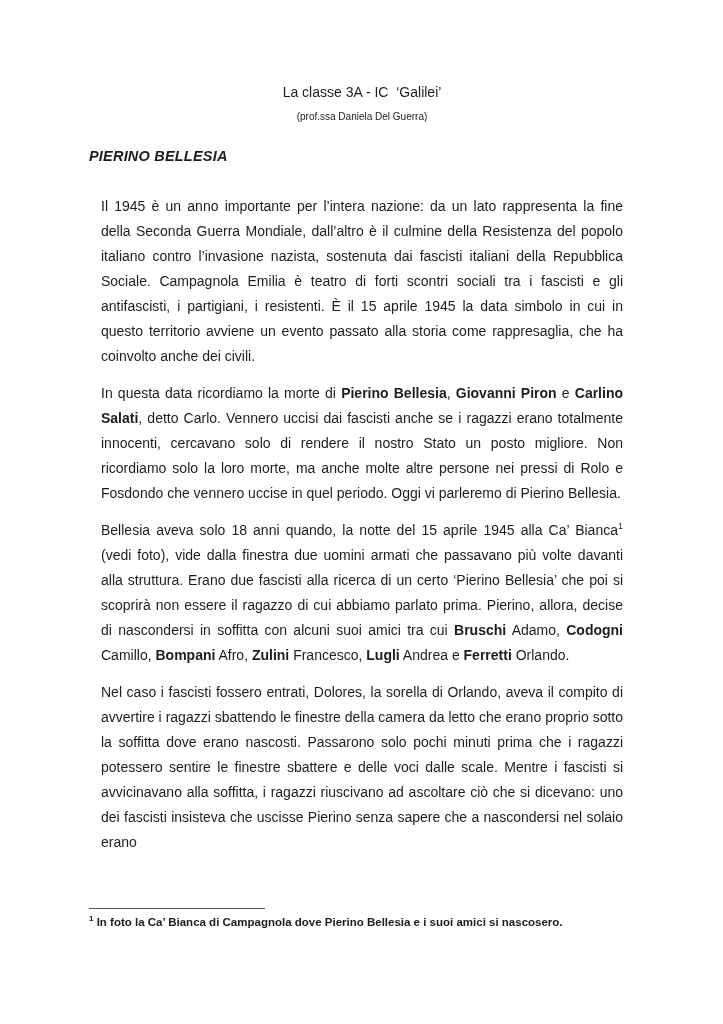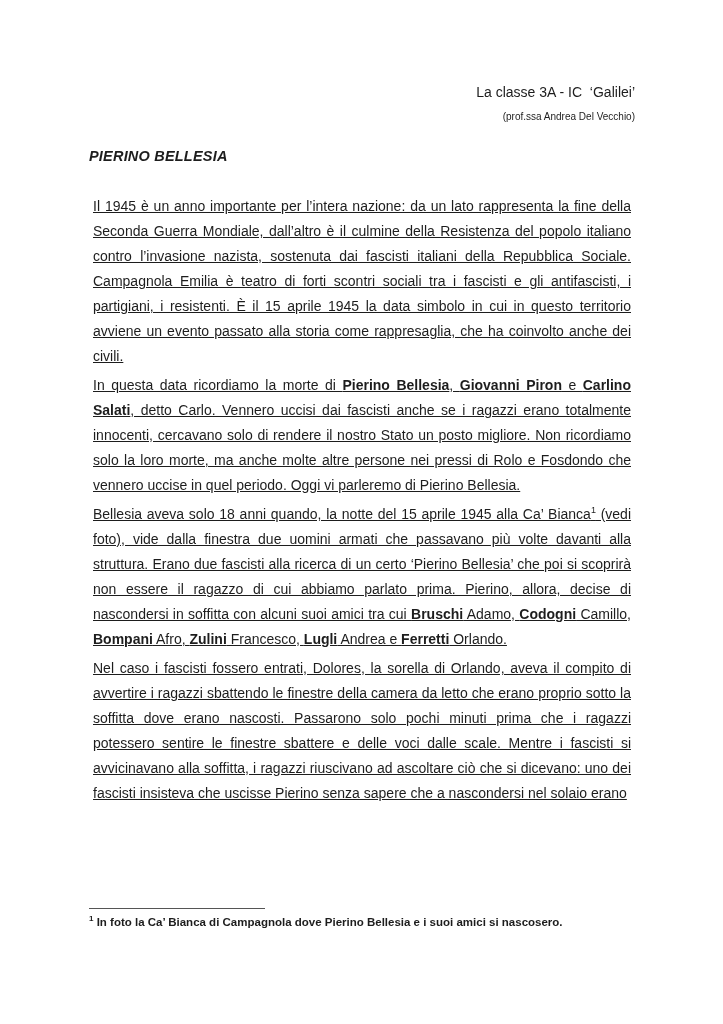--- a/index.html
+++ b/index.html
@@ -12,21 +12,21 @@
     width: 723px;
     height: 1024px;
     background: #ffffff;
     box-sizing: border-box;
     padding: 80px 88px 0 89px;
     font-family: "Liberation Sans", sans-serif;
     color: #1d1d1d;
     overflow: hidden;
   }
   .doc-header {
-    text-align: right;
+    text-align: center;
     font-size: 14px;
     line-height: 25px;
   }
   .doc-header .hdr-line {
     white-space: pre;
   }
   .doc-header .hdr-line.small {
     font-size: 10px;
     line-height: 23px;
   }
@@ -38,22 +38,21 @@
     font-style: italic;
     letter-spacing: 0.2px;
   }
   .doc-body {
     margin-top: 25px;
     font-size: 14px;
     line-height: 25px;
     text-align: justify;
   }
   .doc-body p.para {
-    margin: 4px;
-    text-decoration: underline;
+    margin: 12px;
   }
   .doc-body p.para.spaced {
     margin-top: 25px;
   }
   .doc-body b {
     font-weight: bold;
   }
   .doc-body sup {
     font-size: 9px;
     line-height: 0;
@@ -83,21 +82,21 @@
     vertical-align: super;
   }
 </style>
 </head>
 <body>
 
 <div class="page">
 
   <div class="doc-header">
     <div class="hdr-line">La classe 3A - IC  ‘Galilei’</div>
-    <div class="hdr-line small">(prof.ssa Andrea Del Vecchio)</div>
+    <div class="hdr-line small">(prof.ssa Daniela Del Guerra)</div>
   </div>
 
   <h1 class="doc-title">PIERINO BELLESIA</h1>
 
   <div class="doc-body">
       <p class="para"><span>Il 1945 è un anno importante per l’intera nazione: da un lato rappresenta la fine della Seconda Guerra Mondiale, dall’altro è il culmine della Resistenza del popolo italiano contro l’invasione nazista, sostenuta dai fascisti italiani della Repubblica Sociale. Campagnola Emilia è teatro di forti scontri sociali tra i fascisti e gli antifascisti, i partigiani, i resistenti. È il 15 aprile 1945 la data simbolo in cui in questo territorio avviene un evento passato alla storia come rappresaglia, che ha coinvolto anche dei civili.</span></p>
       <p class="para"><span>In questa data ricordiamo la morte di </span><b>Pierino Bellesia</b><span>, </span><b>Giovanni Piron</b><span> e </span><b>Carlino Salati</b><span>, detto Carlo. Vennero uccisi dai fascisti anche se i ragazzi erano totalmente innocenti, cercavano solo di rendere il nostro Stato un posto migliore. Non ricordiamo solo la loro morte, ma anche molte altre persone nei pressi di Rolo e Fosdondo che vennero uccise in quel periodo. Oggi vi parleremo di Pierino Bellesia.</span></p>
       <p class="para"><span>Bellesia aveva solo 18 anni quando, la notte del 15 aprile 1945 alla Ca’ Bianca</span><sup>1</sup><span> (vedi foto), vide dalla finestra due uomini armati che passavano più volte davanti alla struttura. Erano due fascisti alla ricerca di un certo ‘Pierino Bellesia’ che poi si scoprirà non essere il ragazzo di cui abbiamo parlato prima. Pierino, allora, decise di nascondersi in soffitta con alcuni suoi amici tra cui </span><b>Bruschi</b><span> Adamo, </span><b>Codogni</b><span> Camillo, </span><b>Bompani</b><span> Afro, </span><b>Zulini</b><span> Francesco, </span><b>Lugli</b><span> Andrea e </span><b>Ferretti</b><span> Orlando.</span></p>
       <p class="para"><span>Nel caso i fascisti fossero entrati, Dolores, la sorella di Orlando, aveva il compito di avvertire i ragazzi sbattendo le finestre della camera da letto che erano proprio sotto la soffitta dove erano nascosti. Passarono solo pochi minuti prima che i ragazzi potessero sentire le finestre sbattere e delle voci dalle scale. Mentre i fascisti si avvicinavano alla soffitta, i ragazzi riuscivano ad ascoltare ciò che si dicevano: uno dei fascisti  insisteva che uscisse Pierino senza sapere che a nascondersi nel solaio erano</span></p>
     </div>

